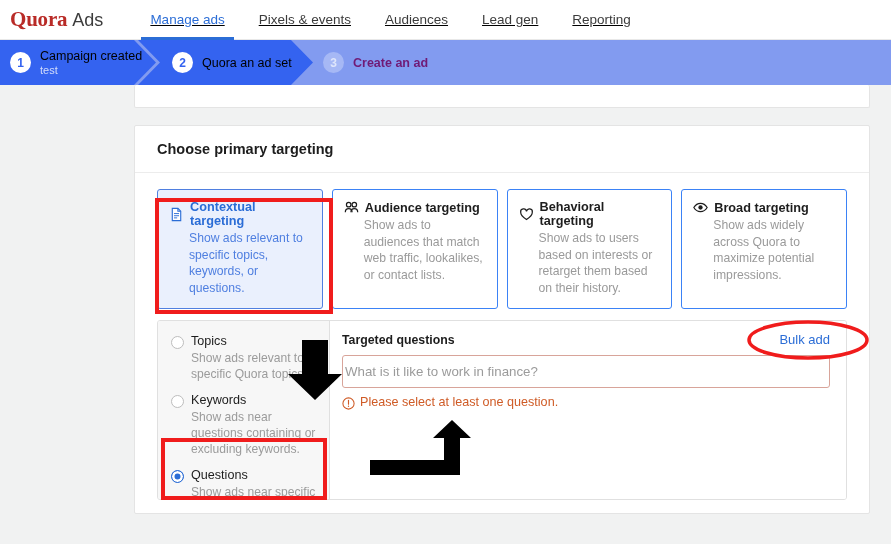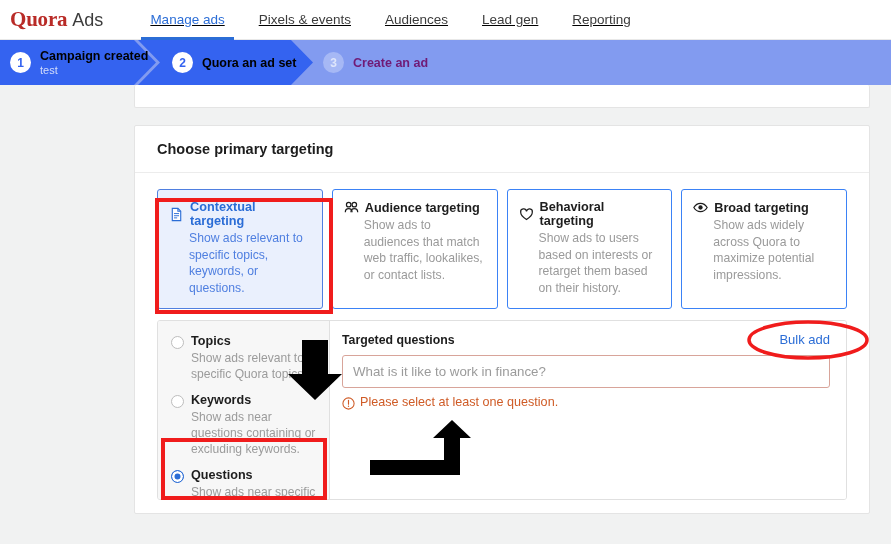--- a/index.html
+++ b/index.html
@@ -58,21 +58,21 @@
     position: absolute; display: flex; align-items: center; height: 45px;
   }
   .step-badge {
     width: 21px; height: 21px; border-radius: 50%;
     display: flex; align-items: center; justify-content: center;
     font-size: 12px; font-weight: bold; flex: none;
   }
   .badge-done { background: #ffffff; color: #3463f0; }
   .badge-pending { background: #a6b8f5; color: #dfe6fb; }
   .step-text { margin-left: 9px; }
-  .step-title { font-size: 12.5px; font-weight: bold; line-height: 14px; }
+  .step-title { font-size: 12.5px; font-weight: normal; line-height: 14px; }
   .step-sub { font-size: 11px; color: #d3dcfa; line-height: 14px; }
   .step-title.dim { color: #701a75; font-weight: bold; }
 
   
   .card {
     position: absolute; background: #ffffff;
     border: 1px solid #e4e4e4; border-radius: 2px;
   }
   .card-top { left: 134px; top: 85px; width: 736px; height: 23px; border-top: none; }
   .card-main { left: 134px; top: 125px; width: 736px; height: 389px; }
@@ -118,31 +118,31 @@
   .radio-item { display: flex; margin-bottom: 11px; }
   .radio-dot {
     width: 13px; height: 13px; border-radius: 50%;
     border: 1.5px solid #bdbdbd; background: #fff; flex: none;
     margin-top: 2px; margin-right: 7px;
   }
   .radio-dot.on {
     border: 1.5px solid #2b6dd6; background: #2b6dd6;
     box-shadow: inset 0 0 0 2.5px #ffffff;
   }
-  .radio-label { font-size: 12.6px; font-weight: bold; color: #1d1d1d; line-height: 15px; }
+  .radio-label { font-size: 12.6px; font-weight: normal; color: #1d1d1d; line-height: 15px; }
   .radio-desc { font-size: 12.1px; color: #9b9b9b; line-height: 16px; margin-top: 1px; }
 
   .split-right { flex: 1; background: #fff; padding: 11px 16px 0 12px; }
   .sr-head { display: flex; justify-content: space-between; align-items: center; }
   .sr-label { font-size: 12.3px; font-weight: bold; color: #1d1d1d; }
   .bulk-add { font-size: 13px; color: #2b6dd6; cursor: pointer; }
   .q-input {
     margin-top: 8px; width: 100%; height: 33px;
     border: 1px solid #d8a49a; border-radius: 3px;
-    padding: 0 10px; font-size: 13.3px; color: #1d1d1d;
+    padding: 0 2px; font-size: 13.3px; color: #1d1d1d;
     font-family: "Liberation Sans", sans-serif; background: #fff;
   }
   .q-input::placeholder { color: #9b9b9b; }
   .err-row { display: flex; align-items: center; gap: 5px; margin-top: 7px; }
   .err-text { font-size: 12.6px; color: #cf5b26; }
   .err-icon { width: 13px; height: 13px; display: block; flex: none; }
 
   
   .anno { position: absolute; pointer-events: none; }
   .anno-rect { border: 4px solid #f01c1c; }

